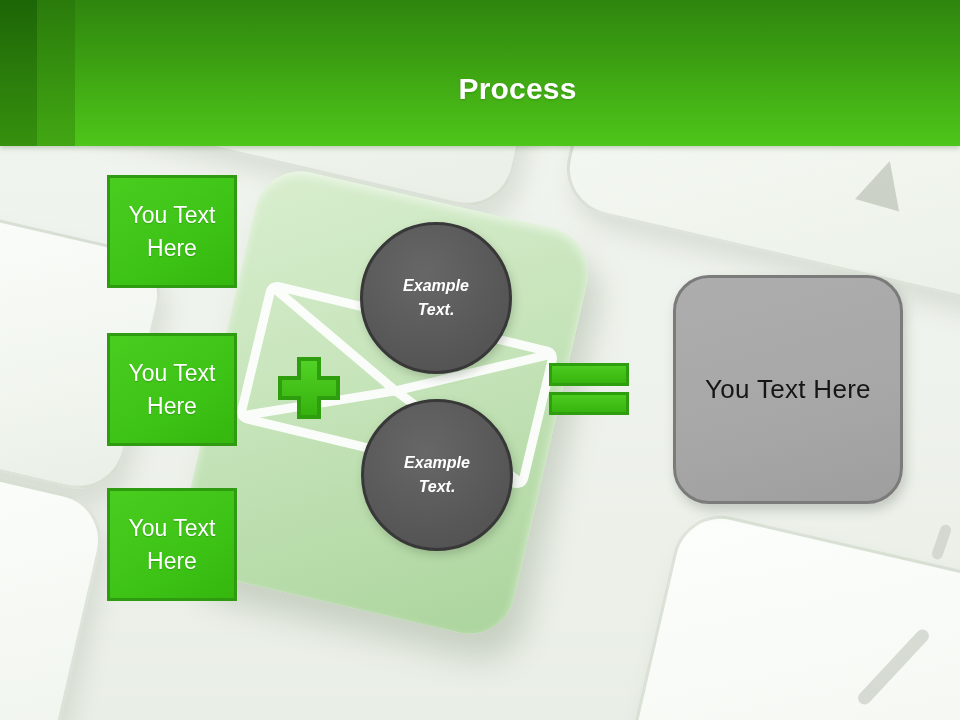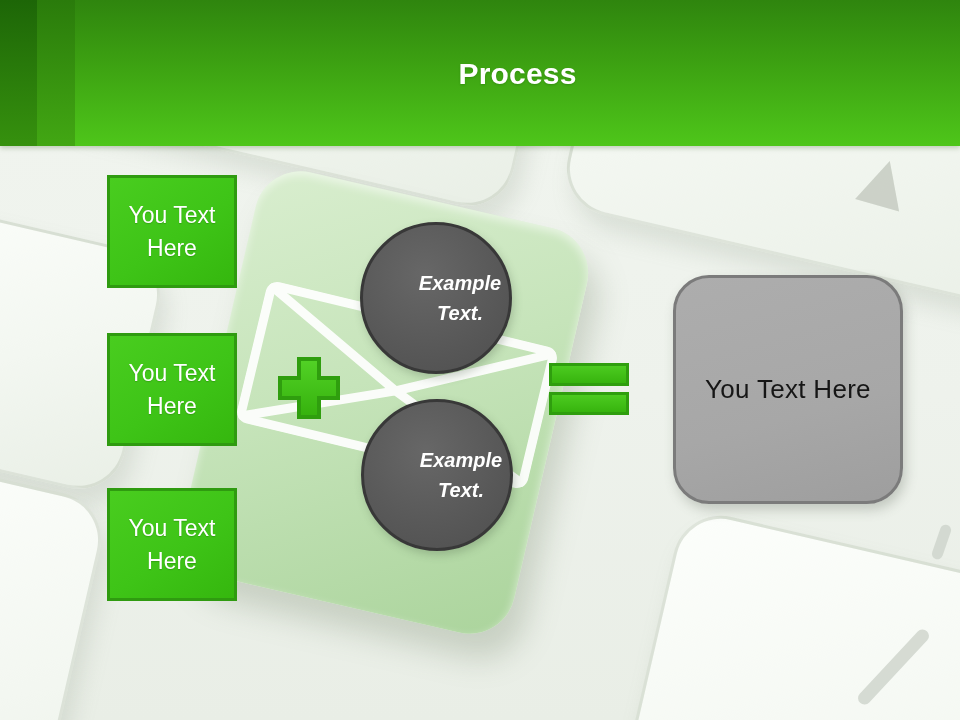--- a/index.html
+++ b/index.html
@@ -44,37 +44,37 @@
   }
   .stripe1{position:absolute;left:0;top:0;width:37px;height:146px;
     background:linear-gradient(180deg,#1d6607 0%,#36910e 100%);}
   .stripe2{position:absolute;left:37px;top:0;width:38px;height:146px;
     background:linear-gradient(180deg,#2a7b0b 0%,#42a713 100%);}
   .title{
     position:absolute;left:75px;right:0;top:56px;display:flex;justify-content:center;
     align-items:baseline;gap:9px;color:#ffffff;font-size:30px;line-height:36px;
     text-shadow:0 1px 2px rgba(10,70,0,0.25);letter-spacing:.2px;
   }
-  .title .em{font-weight:700;}
+  .title .em{font-weight:700;margin-top:15px;}
   .title .rest{font-weight:400;}
   
   .input-box{
     position:absolute;left:107px;width:130px;height:113px;z-index:6;box-sizing:border-box;
     background:linear-gradient(145deg,#49cd1f 0%,#3ec417 55%,#35b70e 100%);
     border:3px solid #2f9b10;display:flex;align-items:center;justify-content:center;
     text-align:center;color:#ffffff;font-size:23px;line-height:1.4;
     text-shadow:0 1px 1px rgba(20,90,0,0.3);
   }
   .ib1{top:175px;} .ib2{top:333px;} .ib3{top:488px;}
   .example-circle{
     position:absolute;width:152px;height:152px;border-radius:50%;z-index:7;box-sizing:border-box;
     background:radial-gradient(circle at 42% 34%,#676767 0%,#595959 55%,#4e4e4e 100%);
-    border:3px solid #383838;display:flex;align-items:center;justify-content:flex-end;
+    border:3px solid #383838;display:flex;align-items:center;justify-content:center;
     text-align:center;color:#ffffff;font-weight:700;font-style:italic;
-    font-size:20px;line-height:1.5;
+    font-size:16px;line-height:1.5;
     box-shadow:2px 4px 8px rgba(60,80,55,0.25);
   }
   .c1{left:360px;top:222px;} .c2{left:361px;top:399px;}
   .example-circle span{display:block;width:98px;}
   .plus-wrap{position:absolute;left:276px;top:355px;width:66px;height:66px;z-index:8;}
   .eq-bar{
     position:absolute;left:549px;width:80px;height:23px;z-index:8;box-sizing:border-box;
     background:linear-gradient(180deg,#4ccb20 0%,#37b40e 100%);
     border:3px solid #2f9e0e;
   }

